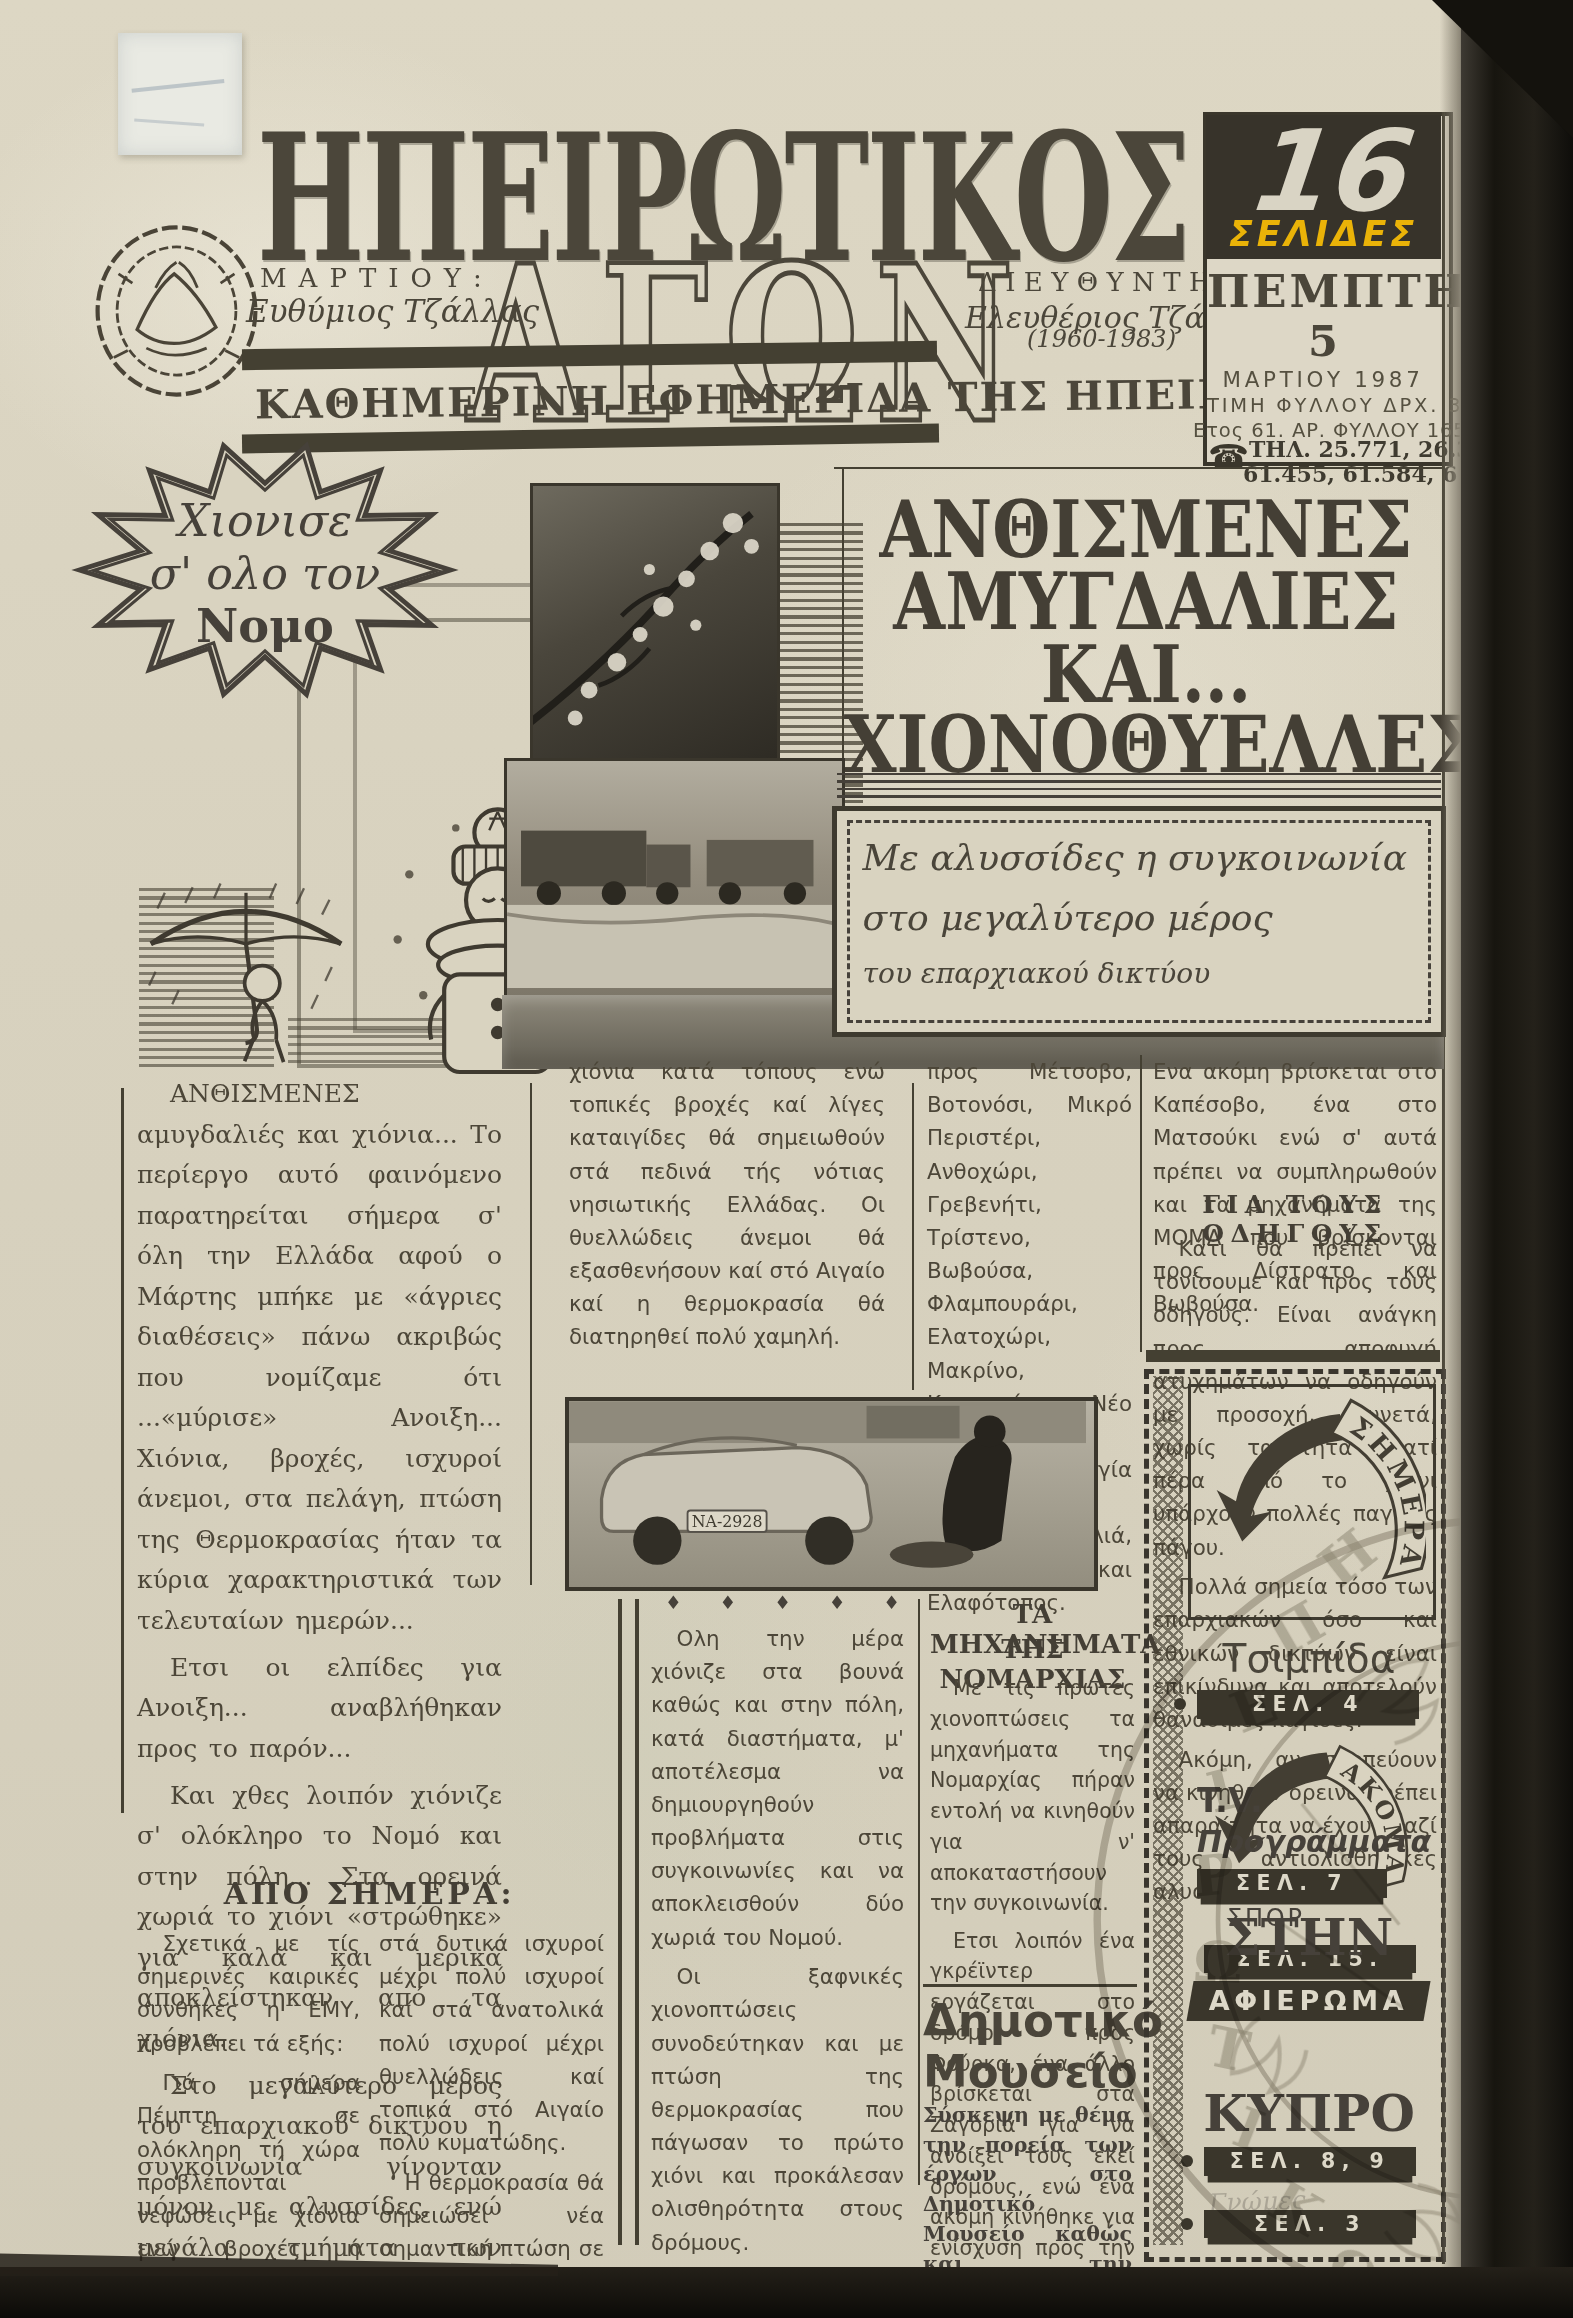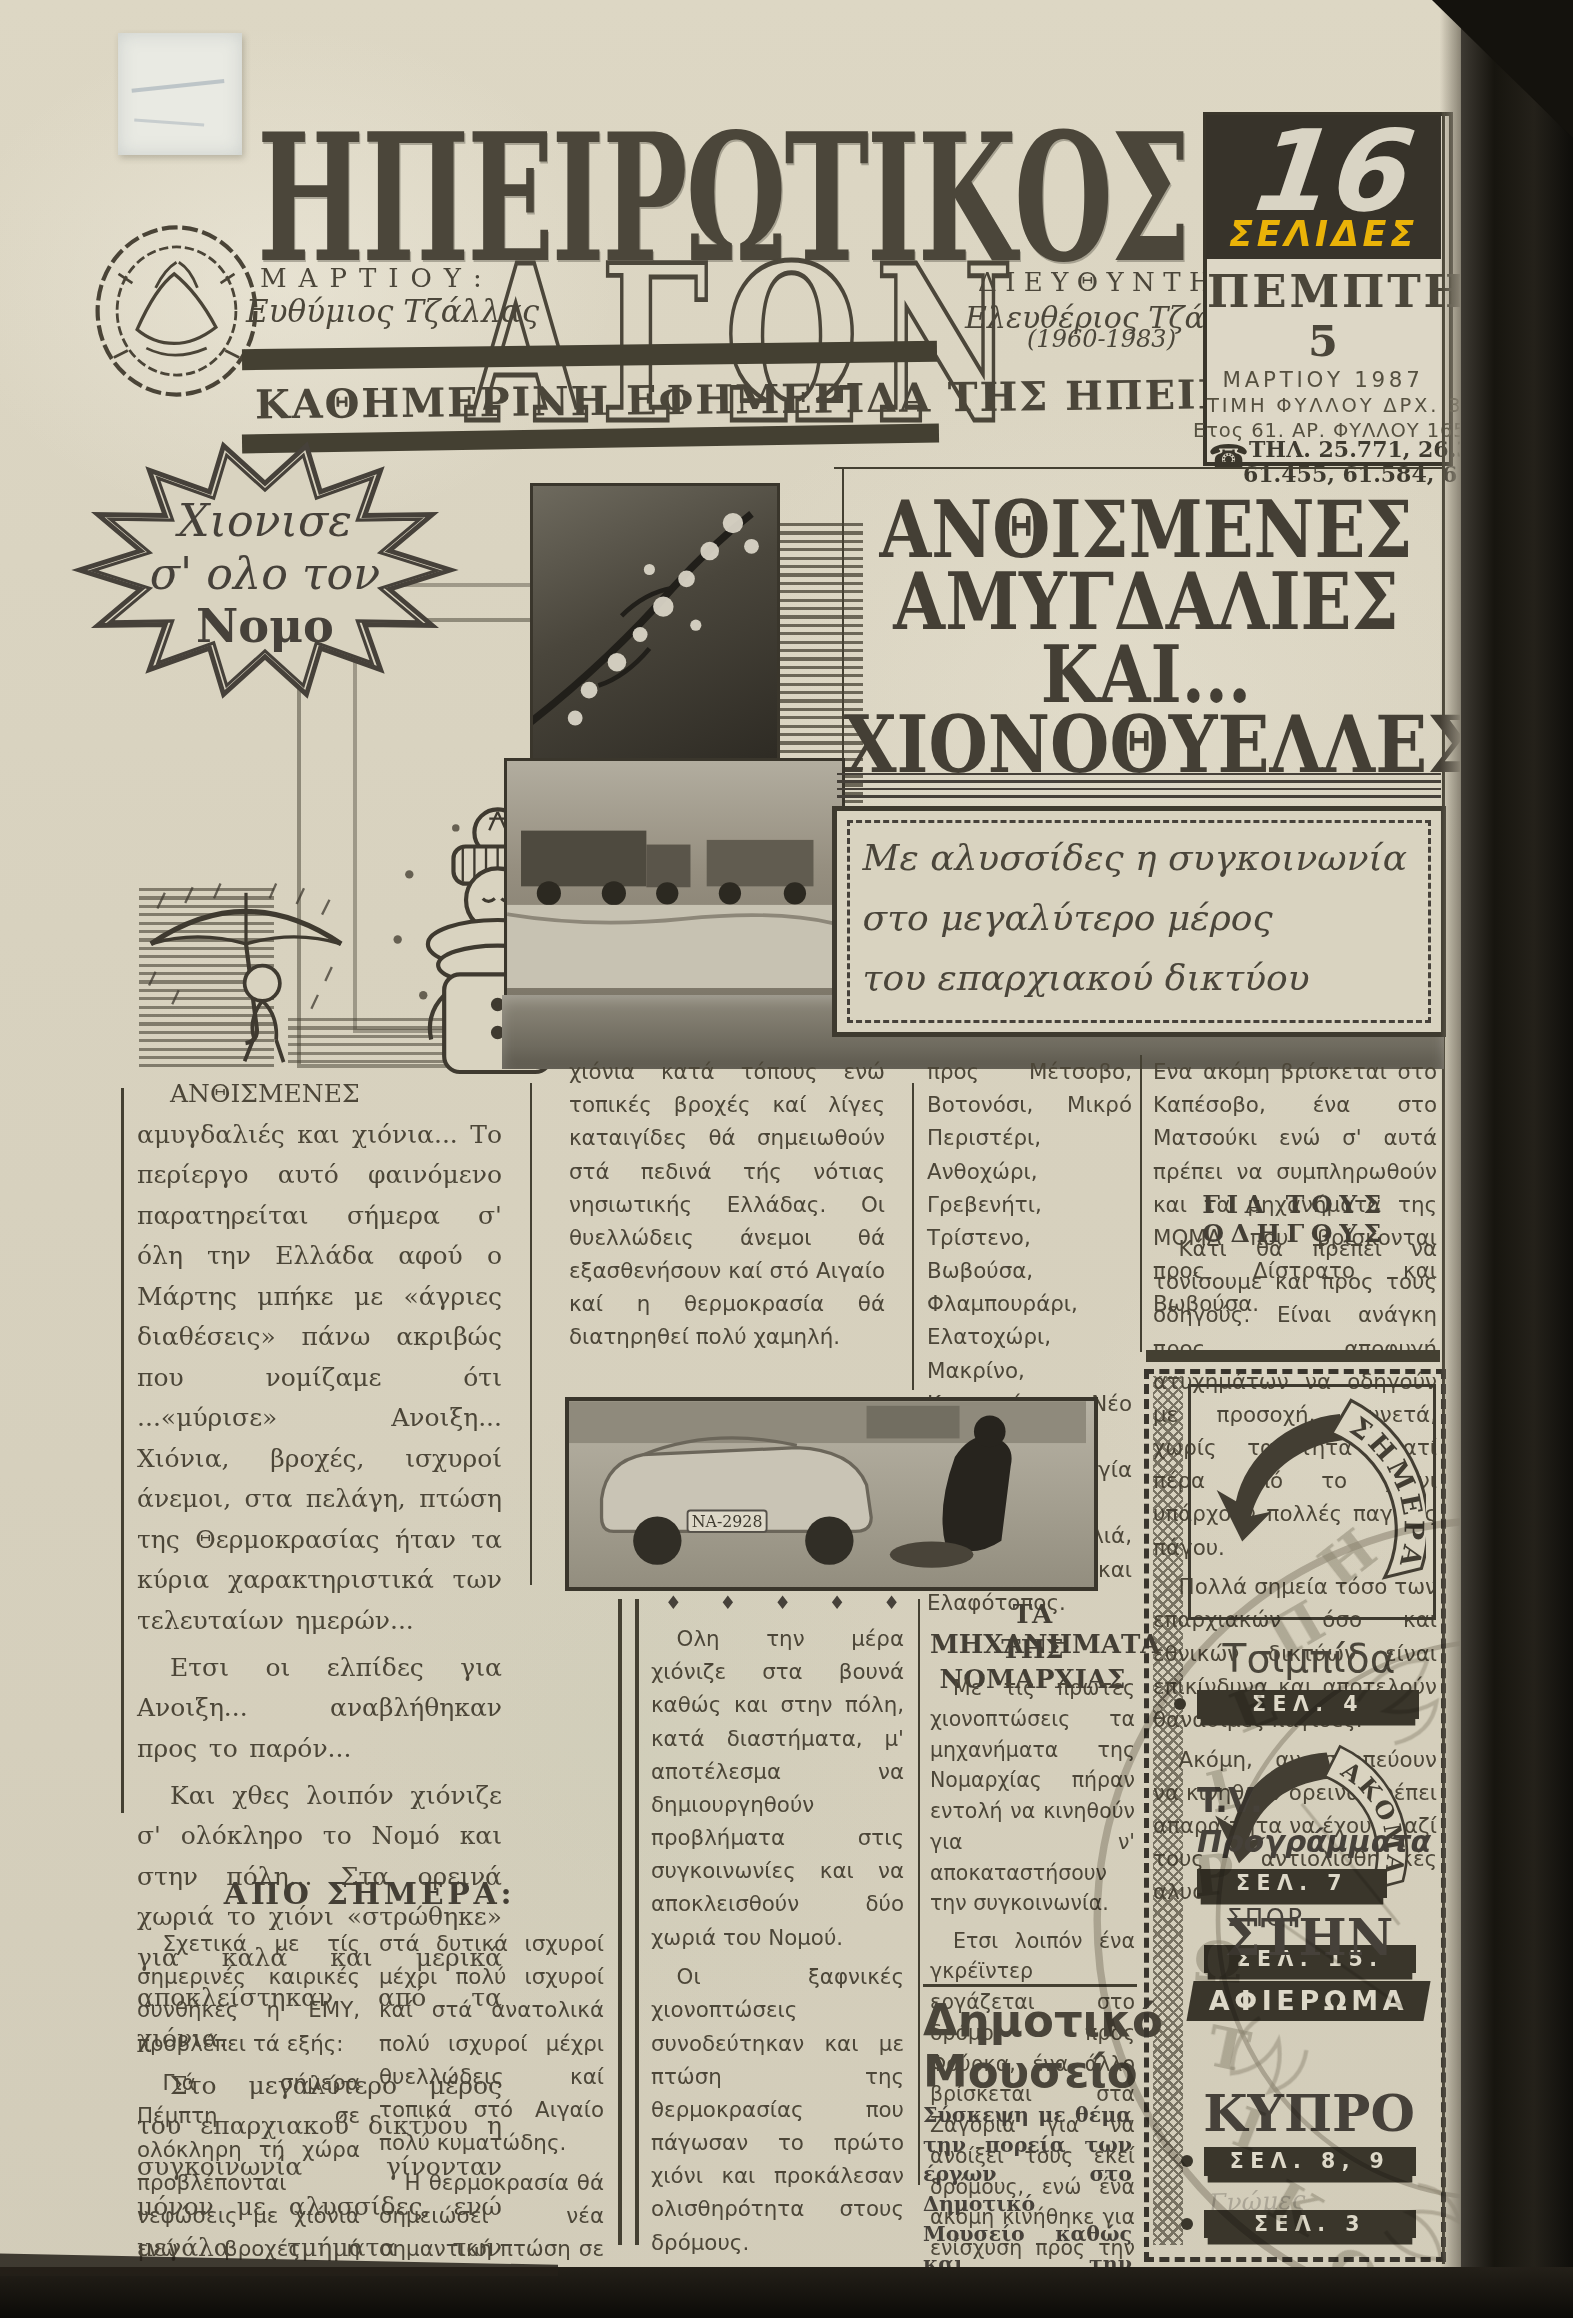--- a/index.html
+++ b/index.html
@@ -176,21 +176,21 @@
   <div class="abs serif" style="left:851px;top:483px;width:590px;text-align:center;font-size:71px;font-weight:bold;color:#443f35;transform:scale(.94,1.1);transform-origin:center top;">ΑΝΘΙΣΜΕΝΕΣ</div>
   <div class="abs serif" style="left:851px;top:555px;width:590px;text-align:center;font-size:71px;font-weight:bold;color:#443f35;transform:scale(.94,1.1);transform-origin:center top;">ΑΜΥΓΔΑΛΙΕΣ</div>
   <div class="abs serif" style="left:851px;top:628px;width:590px;text-align:center;font-size:71px;font-weight:bold;color:#443f35;transform:scale(.94,1.1);transform-origin:center top;">ΚΑΙ...</div>
   <div class="abs serif" style="left:831px;top:698px;width:632px;text-align:center;font-size:71px;font-weight:bold;color:#443f35;transform:scale(.96,1.1);transform-origin:center top;white-space:nowrap;">ΧΙΟΝΟΘΥΕΛΛΕΣ</div>
   <div class="abs" style="left:837px;top:773px;width:604px;height:30px;background:repeating-linear-gradient(180deg,#46413a 0 2.3px,rgba(0,0,0,0) 2.3px 7.4px);"></div>
 
   <div class="abs" style="left:832px;top:806px;width:604px;height:221px;border:5.6px solid #3e3a2f;background:#d9d3c0;">
     <div class="abs" style="left:10.2px;top:9.3px;right:10.2px;bottom:9.3px;border:3.7px dashed #46413a;"></div>
     <div class="abs serif" style="left:25.6px;top:86px;font-size:36px;font-style:italic;color:#4a453a;white-space:nowrap;">στο μεγαλύτερο μέρος</div>
     <div class="abs serif" style="left:25.6px;top:25.6px;font-size:36px;font-style:italic;color:#4a453a;white-space:nowrap;">Με αλυσσίδες η συγκοινωνία</div>
-    <div class="abs serif" style="left:25.6px;top:146px;font-size:36px;font-style:italic;color:#4a453a;white-space:nowrap;">του επαρχιακού δικτύου</div>
+    <div class="abs serif" style="left:25.6px;top:146px;font-size:28px;font-style:italic;color:#4a453a;white-space:nowrap;">του επαρχιακού δικτύου</div>
   </div>
 
   <div class="abs rule" style="left:121px;top:1088px;width:2.8px;height:725px;"></div>
   <div class="abs rule" style="left:530px;top:1083px;width:2.3px;height:502px;"></div>
   <div class="abs rule" style="left:912px;top:1083px;width:2.3px;height:307px;"></div>
   <div class="abs rule" style="left:1140px;top:1055px;width:2.3px;height:297px;"></div>
   <div class="abs rule" style="left:618px;top:1599px;width:4.2px;height:646px;"></div>
   <div class="abs rule" style="left:635px;top:1599px;width:4.2px;height:646px;"></div>
   <div class="abs rule" style="left:918px;top:1599px;width:2.3px;height:586px;"></div>
 

